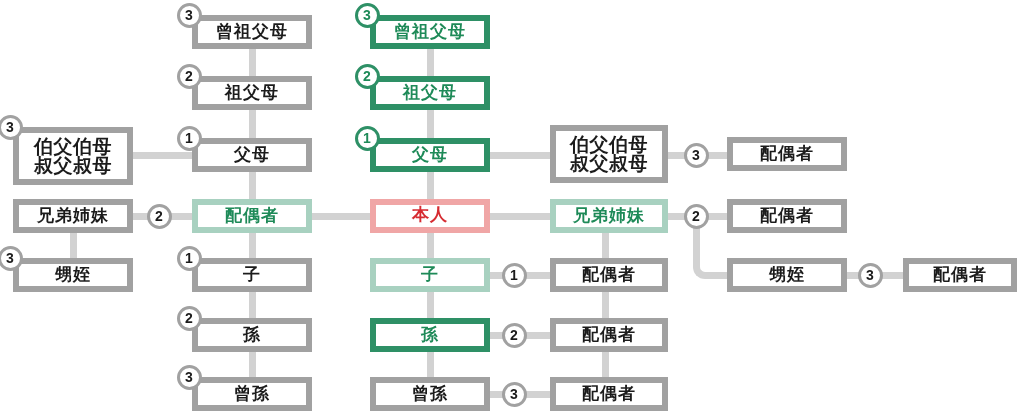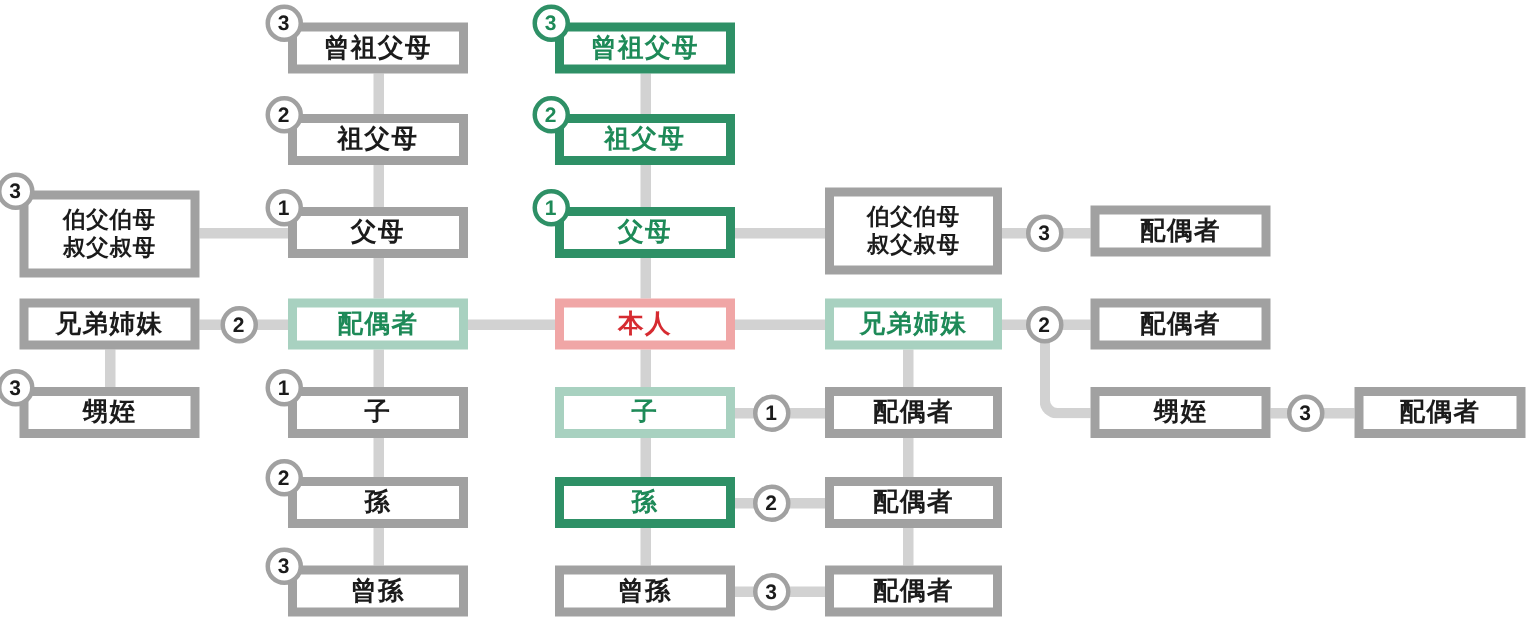--- a/index.html
+++ b/index.html
@@ -25,25 +25,25 @@
     box-sizing:border-box;
     background:#ffffff;
     border:6px solid var(--gray);
     display:flex;align-items:center;justify-content:center;
     font-weight:bold;font-size:17px;line-height:20px;
     letter-spacing:1px;
     text-align:center;
     white-space:pre-line;
     z-index:2;
   }
-  .box.small{font-size:15px;line-height:19px;letter-spacing:0.5px;}
+  .box.small{font-size:19px;line-height:19px;letter-spacing:0.5px;}
   .v-gray{border-color:var(--gray);color:var(--ink);}
   .v-green-dark{border-color:var(--green-dark);color:var(--green-text);}
   .v-green-light{border-color:var(--green-light);color:var(--green-text);}
-  .v-red{border-color:var(--red-border);color:var(--red-text);}
+  .v-red{border-color:var(--red-border);color:var(--red-text);font-family:Liberation Mono, monospace;}
   .badge{
     position:absolute;
     box-sizing:border-box;
     width:25px;height:25px;border-radius:50%;
     background:#ffffff;
     border:3px solid var(--gray);
     display:flex;align-items:center;justify-content:center;
     font-weight:bold;font-size:14px;
     z-index:3;
   }

